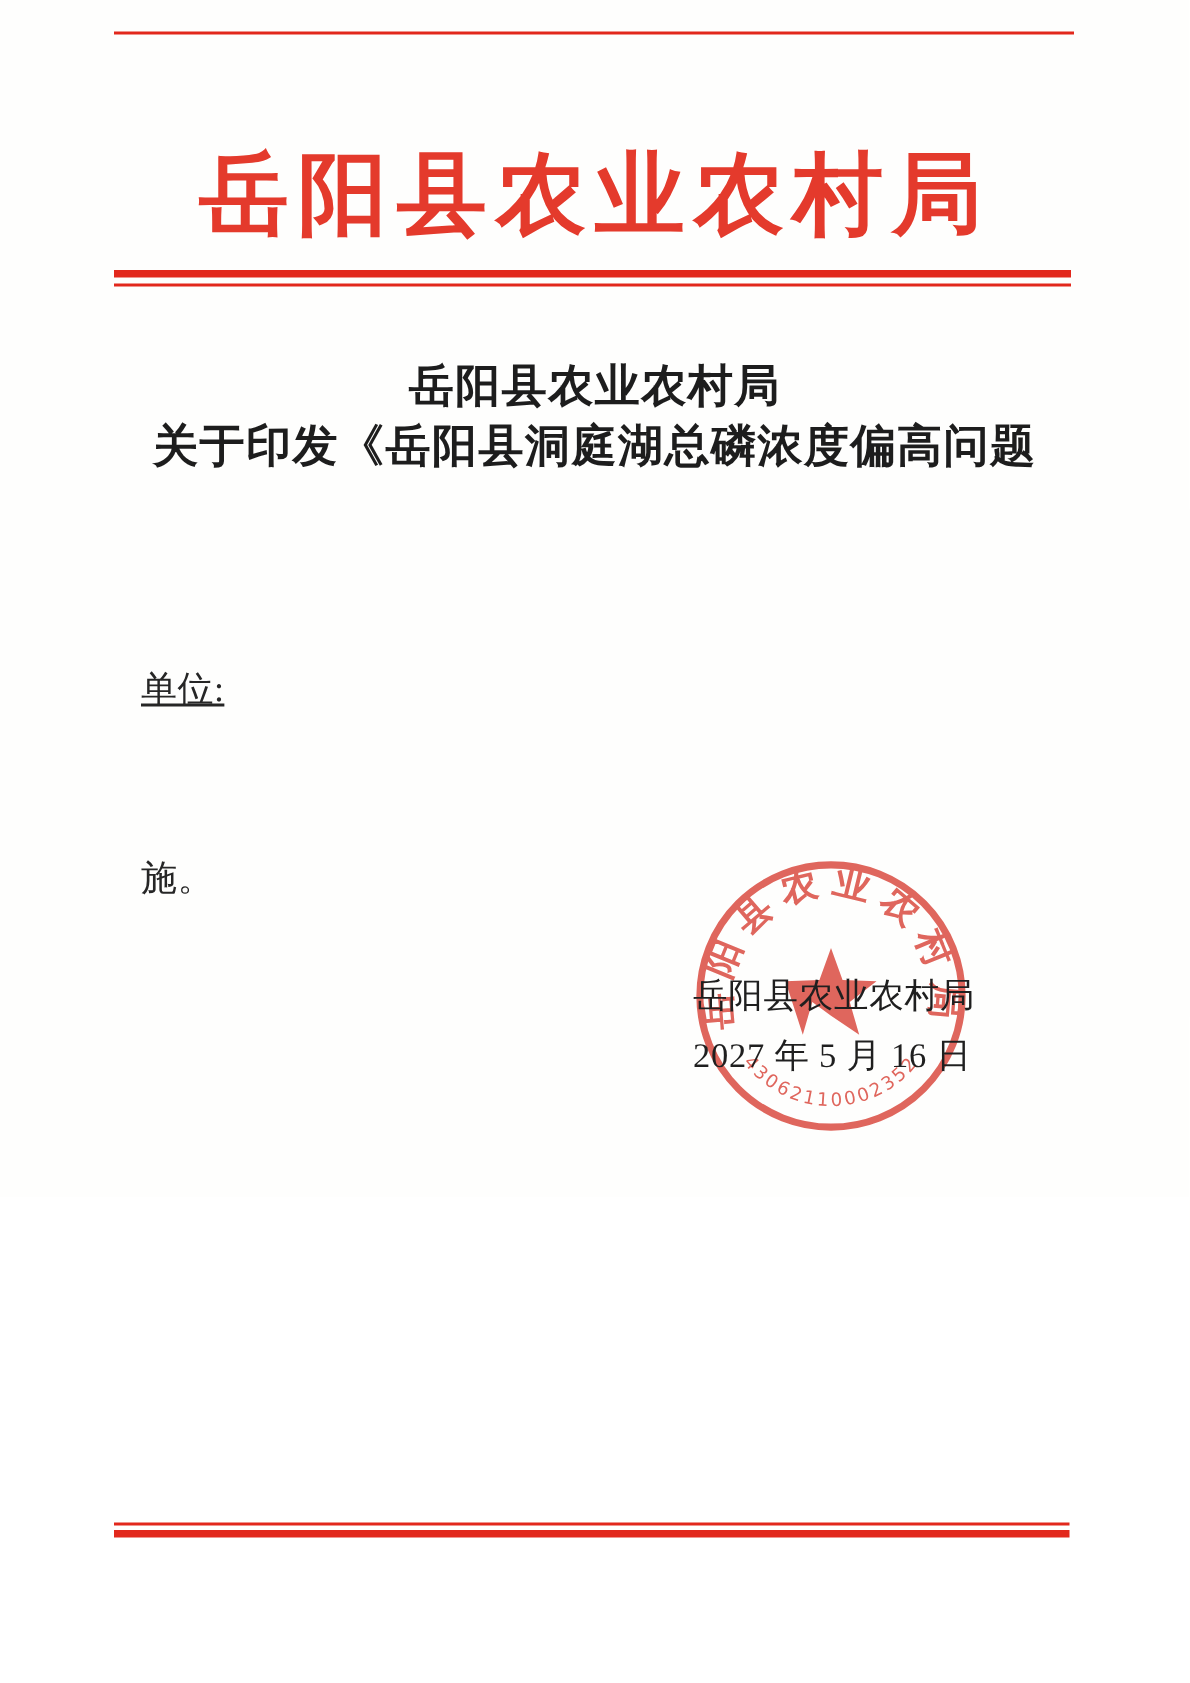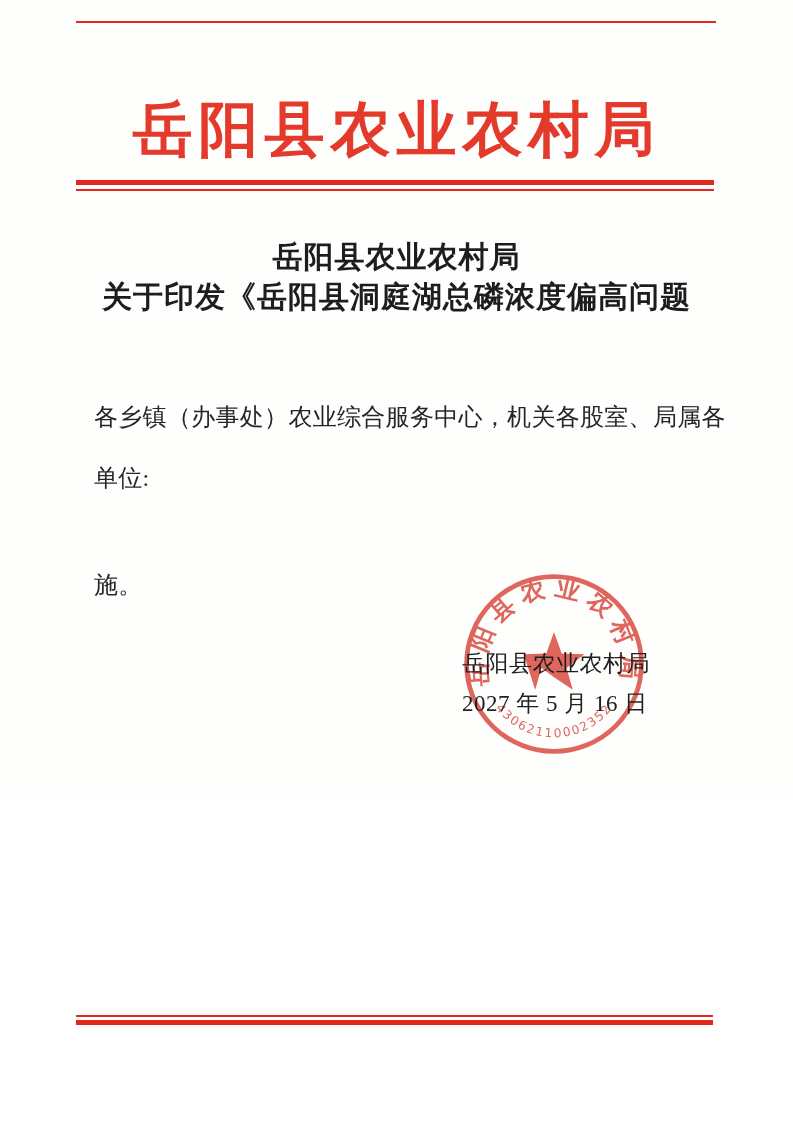--- a/index.html
+++ b/index.html
@@ -40,21 +40,21 @@
   .doc-title.l1 { top:277px; }
   .doc-title.l2 { top:317px; }
 
   .body-line {
     position:absolute; left:94px;
     color:#262626;
     font-size:24px; letter-spacing:0.3px;
     white-space:nowrap;
   }
   .body-line.b0 { top:401px; }
-  .body-line.b1 { top:462px; }
+  .body-line.b1 { top:443px;text-decoration:underline; }
   .body-line.b2 { top:485px; left:144px; }
   .body-line.b3 { top:527px; }
   .body-line.b4 { top:569px; }
 
   .seal {
     position:absolute; left:460px; top:570px;
     width:188px; height:188px;
     color:#d9453a; opacity:0.82;
   }
   .seal svg { display:block; }
@@ -78,21 +78,20 @@
   <div class="rule rule-top"></div>
 
   <div class="masthead">岳阳县农业农村局</div>
 
   <div class="rule rule-head-thick"></div>
   <div class="rule rule-head-thin"></div>
 
   <div class="doc-title l0">岳阳县农业农村局</div>
   <div class="doc-title l1">关于印发《岳阳县洞庭湖总磷浓度偏高问题</div>
 
-  <div class="body-line b0">各乡镇（办事处）农业综合服务中心，机关各股室、局属各</div>
   <div class="body-line b1">单位:</div>
   <div class="body-line b4">施。</div>
 
   <div class="seal">
     <svg width="188" height="188" viewBox="0 0 200 200">
       <circle cx="100" cy="100" r="93" fill="none" stroke="currentColor" stroke-width="5"></circle>
       <polygon fill="currentColor" points="100,66 108.2,88.7 132.3,89.5 113.3,104.3 120.0,127.5 100,114 86.7,104.3 80.0,127.5 67.7,89.5 91.8,88.7"></polygon>
       <defs>
         <path id="seal-arc-top" d="M 32.3,124.6 A 72,72 0 1 1 167.7,124.6" fill="none"></path>
         <path id="seal-arc-bottom" d="M 40.2,150.1 A 78,78 0 0 0 159.8,150.1" fill="none"></path>

